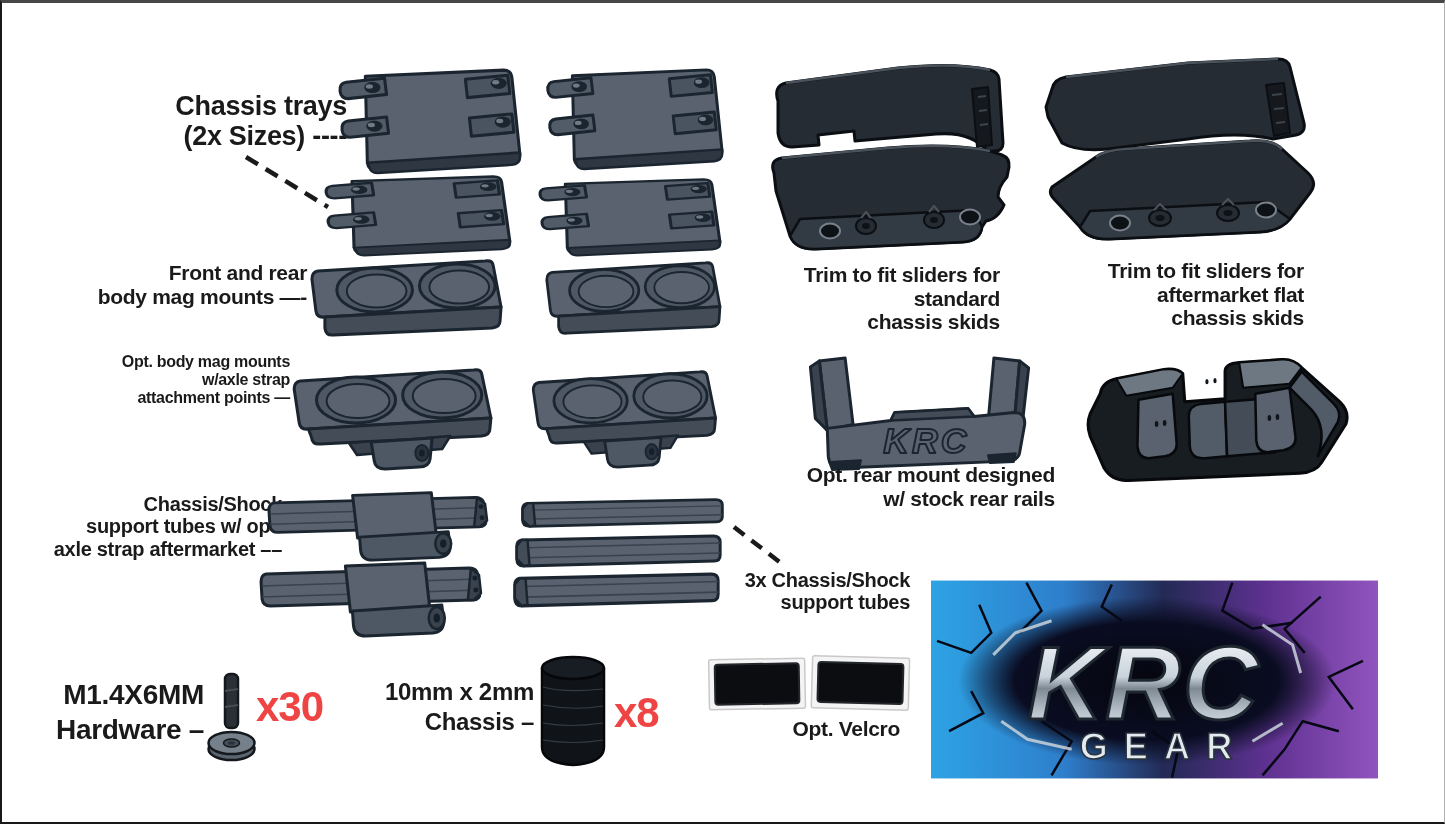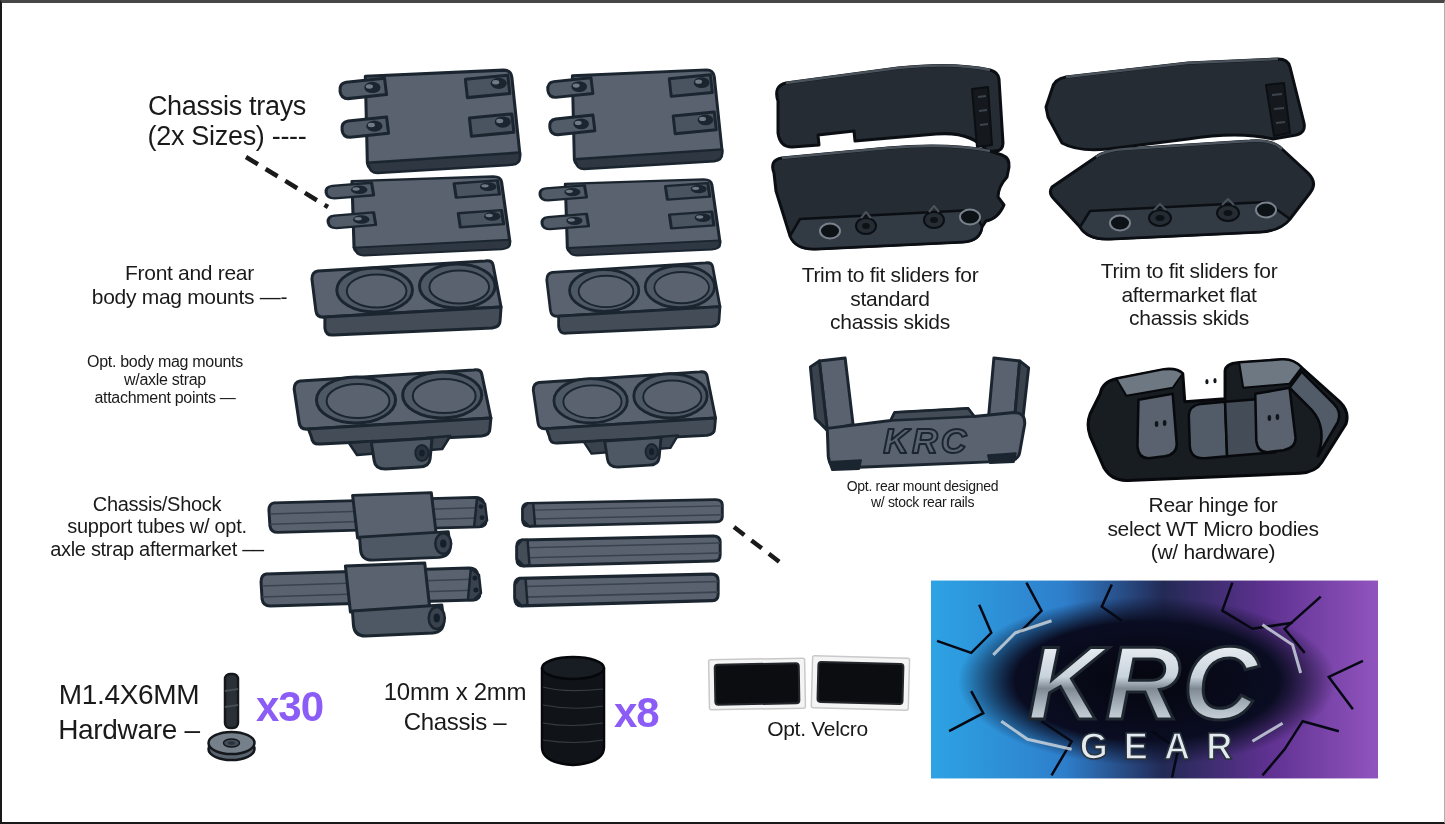--- a/index.html
+++ b/index.html
@@ -4,25 +4,25 @@
 <style>
   html,body{margin:0;padding:0;background:#ffffff;}
   .canvas{
     position:relative; width:1445px; height:824px; background:#ffffff;
     box-sizing:border-box; overflow:hidden;
     border-top:3px solid #474747; border-left:2px solid #191919;
     border-bottom:2px solid #191919; border-right:1px solid #b0b0b0;
     font-family:"Liberation Sans",sans-serif;
   }
   .label{
-    position:absolute; font-weight:400; color:#1A1A1A; text-align:center;
+    position:absolute; font-weight:700; color:#1A1A1A; text-align:right;
     white-space:pre-line; line-height:1.12; letter-spacing:-0.3px;
   }
   .count{
-    position:absolute; font-weight:800; font-size:42px; color:#8b5cf6; letter-spacing:-1px;
+    position:absolute; font-weight:800; font-size:42px; color:#ef4444; letter-spacing:-1px;
   }
   .part{ position:absolute; }
   svg text{ font-family:"Liberation Sans",sans-serif; }
 </style>
 </head>
 <body>
 
 <div class="canvas">
 
   <svg width="0" height="0" style="position:absolute" aria-hidden="true">
@@ -151,20 +151,22 @@
     </svg>
   <svg class="part" style="left:506px;top:530px" width="220" height="36" viewBox="0 0 225 36" preserveAspectRatio="none">
       <use href="#sym-tube"></use>
     </svg>
   <svg class="part" style="left:504px;top:568px" width="220" height="38" viewBox="0 0 225 36" preserveAspectRatio="none">
       <use href="#sym-tube"></use>
     </svg>
   <svg class="part" style="left:726px;top:518px" width="64" height="52">
     <line x1="6" y1="6" x2="58" y2="46" stroke="#1A1A1A" stroke-width="4.5" stroke-dasharray="13 9"></line>
   </svg>
+  <div class="label" style="left:738px;top:566px;width:170px;font-size:20px">3x Chassis/Shock
+support tubes</div>
 
   <svg class="part" style="left:756px;top:56px" width="254" height="198" viewBox="0 0 254 198">
     <g stroke="#0B0F14" stroke-width="3" stroke-linejoin="round">
       <path d="M20 42 Q15 27 28 24 L140 9 Q195 3 232 11 Q240 13 241 20 L245 84 Q245 92 237 92 L230 93 Q214 72 178 75 L97 82 L96 72 L60 76 L61 86 L34 88 Q22 88 20 74 Z" fill="#262C33"></path>
       <path d="M28 24 L140 9 Q195 3 232 11" stroke="#4A525C" stroke-width="2.5" fill="none"></path>
       <path d="M214 30 L230 28 L234 86 L219 88 Z" fill="#15191E" stroke-width="2"></path>
       <path d="M220 38 L228 37 M221 52 L229 51 M222 66 L230 65" stroke="#3C444D" stroke-width="2"></path>
       <path d="M16 114 Q11 101 24 99 L130 89 Q190 84 232 92 L244 96 Q252 99 251 108 L249 118 Q240 128 240 138 L246 146 Q240 160 228 162 L224 168 Q222 182 205 183 L58 190 Q38 191 32 177 L18 132 Z" fill="#262C33"></path>
       <path d="M24 99 L130 89 Q190 84 232 92" stroke="#4A525C" stroke-width="2.5" fill="none"></path>
       <path d="M32 177 L42 160 L216 151 L224 168 Q222 182 205 183 L58 190 Q38 191 32 177 Z" fill="#323A43" stroke-width="2.5"></path>
@@ -211,44 +213,41 @@
       <path d="M20 10 L28 80 L16 68 L11 16 Z" fill="#39424D"></path>
       <path d="M196 7 L222 10 L216 78 L190 73 Z" fill="#59626E"></path>
       <path d="M222 10 L231 17 L225 70 L216 78 Z" fill="#39424D"></path>
       <path d="M28 78 L92 70 L96 62 L170 58 L176 66 L216 62 Q228 62 227 74 L222 102 Q221 110 210 111 L42 118 Q30 118 29 106 Z" fill="#59626E"></path>
       <path d="M92 70 L96 62 L170 58 L176 66 Z" fill="#434C57" stroke-width="2.5"></path>
       <path d="M30 112 L62 110 L60 119 L33 120 Z" fill="#1A2530" stroke-width="2"></path>
       <path d="M190 105 L218 103 L216 112 L192 113 Z" fill="#1A2530" stroke-width="2"></path>
       <text x="128" y="103" text-anchor="middle" font-size="36" font-weight="bold" font-style="italic" letter-spacing="3" fill="#59626E" stroke="#1A2530" stroke-width="2">KRC</text>
     </g>
   </svg>
-  <div class="label" style="left:788px;top:476px;width:265px;font-size:14px">Opt. rear mount designed
+  <div class="label" style="left:788px;top:460px;width:265px;font-size:21px">Opt. rear mount designed
 w/ stock rear rails</div>
 
   <svg class="part" style="left:1074px;top:354px" width="280" height="130" viewBox="0 0 278 128">
     <g stroke="#07090C" stroke-width="3" stroke-linejoin="round">
       <path d="M24 36 Q26 24 40 21 L86 12 Q100 10 106 16 L108 44 L148 41 L148 14 Q148 6 162 5 L204 2 Q216 1 224 10 L262 44 Q272 54 268 66 L244 104 Q238 114 222 115 L52 122 Q36 123 28 110 L14 78 Q10 66 14 56 Z" fill="#181D22"></path>
       <path d="M40 21 L86 12 Q100 10 106 16 L96 30 L50 38 Z" fill="#6E7882" stroke-width="2"></path>
       <path d="M162 5 L204 2 Q216 1 224 10 L212 26 L166 30 Z" fill="#6E7882" stroke-width="2"></path>
       <path d="M62 42 L96 36 L100 86 Q100 96 88 98 L72 100 Q62 100 61 88 Z" fill="#59626E" stroke-width="2.5"></path>
       <path d="M112 58 Q112 48 124 46 L148 44 L150 98 L128 100 Q114 101 113 88 Z" fill="#525C68" stroke-width="2.5"></path>
       <path d="M148 44 L196 40 L198 94 L150 98 Z" fill="#434C57" stroke-width="2.5"></path>
       <path d="M178 36 L212 30 L218 80 Q218 90 206 92 L190 94 Q180 94 179 82 Z" fill="#59626E" stroke-width="2.5"></path>
       <path d="M212 30 L224 14 L256 46 Q264 54 260 64 L240 98 Q250 70 234 52 Z" fill="#525C68" stroke-width="2.5"></path>
       <ellipse cx="80" cy="66" rx="1.8" ry="3" fill="#10151A" stroke="none"></ellipse>
       <ellipse cx="88" cy="65" rx="1.8" ry="3" fill="#10151A" stroke="none"></ellipse>
       <ellipse cx="192" cy="60" rx="1.8" ry="3" fill="#10151A" stroke="none"></ellipse>
       <ellipse cx="200" cy="59" rx="1.8" ry="3" fill="#10151A" stroke="none"></ellipse>
       <ellipse cx="130" cy="24" rx="1.6" ry="2.6" fill="#10151A" stroke="none"></ellipse>
       <ellipse cx="138" cy="23" rx="1.6" ry="2.6" fill="#10151A" stroke="none"></ellipse>
     </g>
   </svg>
-  <div class="label" style="left:1086px;top:490px;width:250px;font-size:21px">Rear hinge for
-select WT Micro bodies
-(w/ hardware)</div>
 
   <div class="label" style="left:52px;top:674px;width:150px;font-size:28px;line-height:1.25">M1.4X6MM
 Hardware –</div>
   <svg class="part" style="left:204px;top:666px" width="50" height="96" viewBox="0 0 50 96">
     <g stroke="#14181C" stroke-width="2.5" stroke-linejoin="round">
       <rect x="19" y="5" width="13" height="54" rx="5" fill="#2A3036"></rect>
       <path d="M19 22 L32 20 M19 38 L32 36" stroke="#454C54" stroke-width="2"></path>
       <ellipse cx="25.5" cy="80" rx="23" ry="11" fill="#5A646F"></ellipse>
       <ellipse cx="25.5" cy="74" rx="23" ry="11" fill="#76808B"></ellipse>
       <ellipse cx="25.5" cy="74" rx="8" ry="4" fill="#444E58" stroke-width="1.5"></ellipse>

